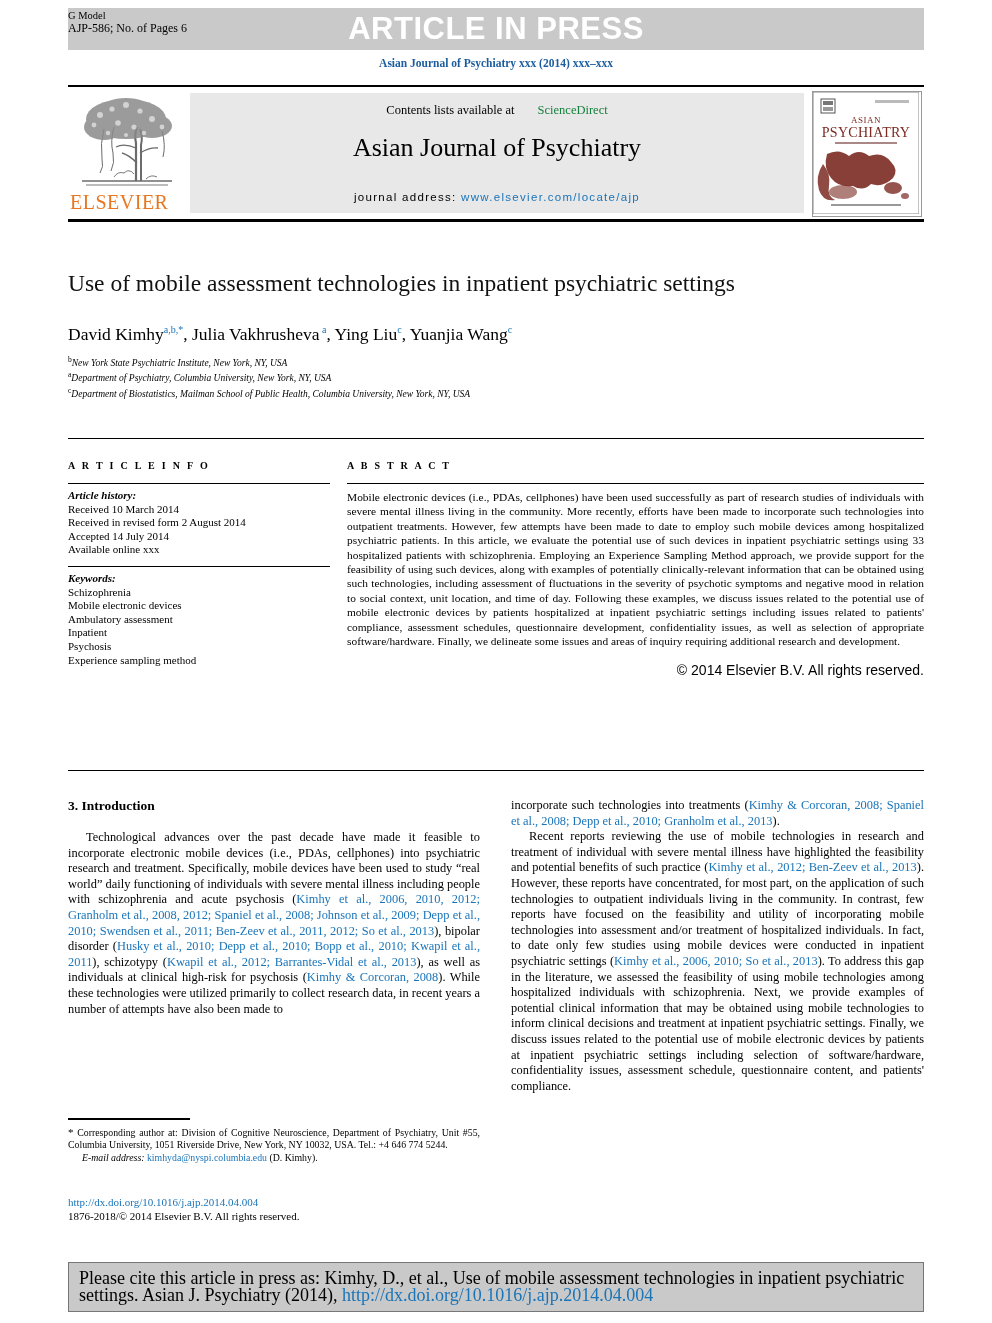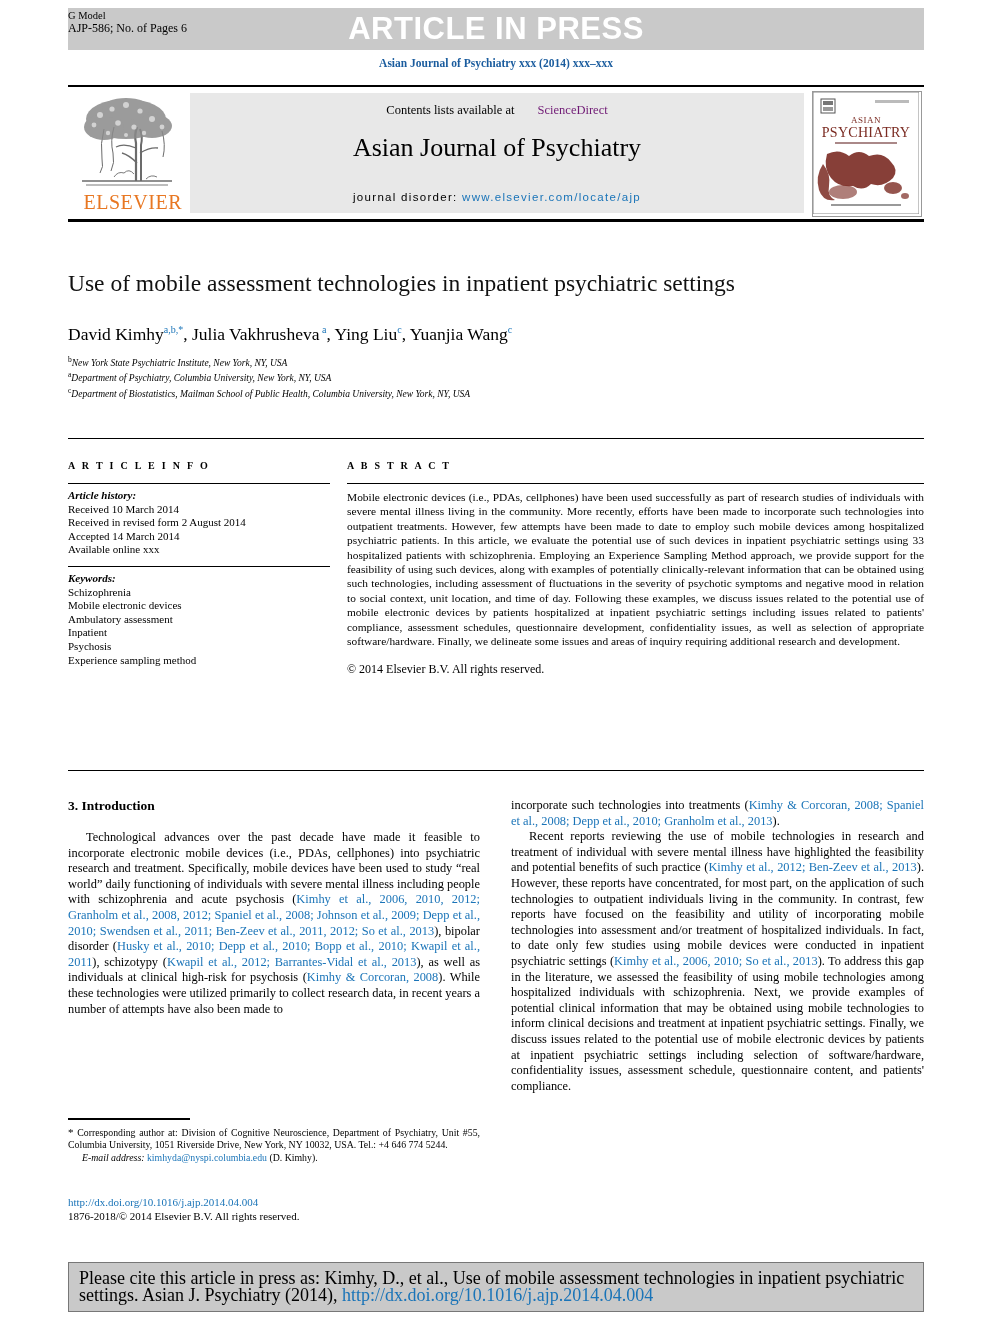--- a/index.html
+++ b/index.html
@@ -95,21 +95,21 @@
   .tree-box {
     position: absolute;
     left: 4px; top: 0;
     width: 104px; height: 96px;
     overflow: hidden;
   }
   .elsevier-word {
     position: absolute;
     left: 0; bottom: 2px;
     width: 112px;
-    text-align: right;
+    text-align: left;
     font-family: "Liberation Serif", serif;
     color: #E87722;
     font-size: 20px;
     letter-spacing: 0.5px;
     line-height: 22px;
   }
   .contents-box {
     position: absolute;
     left: 122px;
     top: 2px;
@@ -117,21 +117,21 @@
     height: 120px;
     background: #e8e8e8;
   }
   .contents-line {
     position: absolute;
     left: 0; top: 10px; width: 614px;
     text-align: center;
     font-family: "Liberation Serif", serif;
     font-size: 12.5px;
   }
-  .contents-line a { color: #701a75; text-decoration: none; margin-left: 20px; }
+  .contents-line a { color: #15803d; text-decoration: none; margin-left: 20px; }
   .journal-title-big {
     position: absolute;
     left: 0; top: 40px; width: 614px;
     text-align: center;
     font-family: "Liberation Serif", serif;
     font-size: 26px;
   }
   .homepage-line {
     position: absolute;
     left: 0; bottom: 10px; width: 614px;
@@ -239,23 +239,23 @@
   .kw .it { font-style: italic; font-weight: bold; }
 
   .abstract-text {
     font-family: "Liberation Serif", serif;
     font-size: 11.4px;
     line-height: 14.4px;
     text-align: justify;
     padding-top: 6px;
   }
   .copyright {
-    font-family: Liberation Serif, serif;
-    font-size: 12px;
-    text-align: left;
+    font-family: Liberation Sans, sans-serif;
+    font-size: 14px;
+    text-align: right;
     margin-top: 14px;
   }
   .info-rule-bottom {
     position: absolute;
     left: 68px; top: 770px;
     width: 856px; height: 1px;
     background: #000;
   }
 
   
@@ -398,21 +398,21 @@
         </div>
         <div class="elsevier-word">ELSEVIER</div>
       </div>
 
       <div class="contents-box">
         <div class="contents-line">
           <span>Contents lists available at </span><a href="#">ScienceDirect</a>
         </div>
         <div class="journal-title-big">Asian Journal of Psychiatry</div>
         <div class="homepage-line">
-          <span>journal disorder: </span><span class="url">www.elsevier.com/locate/ajp</span>
+          <span>journal address: </span><span class="url">www.elsevier.com/locate/ajp</span>
         </div>
       </div>
 
       <div class="cover-box">
         <svg width="106" height="122" viewBox="0 0 106 122" xmlns="http://www.w3.org/2000/svg">
           <rect x="0" y="0" width="106" height="122" fill="#ffffff"></rect>
           <rect x="8" y="7" width="14" height="14" fill="none" stroke="#555" stroke-width="1"></rect>
           <rect x="10" y="9" width="10" height="4" fill="#777"></rect>
           <rect x="10" y="15" width="10" height="4" fill="#999"></rect>
           <rect x="62" y="8" width="34" height="3" fill="#bbb"></rect>
@@ -451,21 +451,21 @@
   <div class="info-rule-top"></div>
   <div class="sec-head info-head">A R T I C L E  I N F O</div>
   <div class="sec-head abs-head">A B S T R A C T</div>
 
   <div class="info-col">
     <div class="hr-thin"></div>
     <div class="hist">
       <div class="it">Article history:</div>
       <div>Received 10 March 2014</div>
       <div>Received in revised form 2 August 2014</div>
-      <div>Accepted 14 March 2014</div>
+      <div>Accepted 14 July 2014</div>
       <div>Available online xxx</div>
     </div>
     <div class="hr-thin"></div>
     <div class="kw">
       <div class="it">Keywords:</div>
       <div>Schizophrenia</div>
       <div>Mobile electronic devices</div>
       <div>Ambulatory assessment</div>
       <div>Inpatient</div>
       <div>Psychosis</div>

